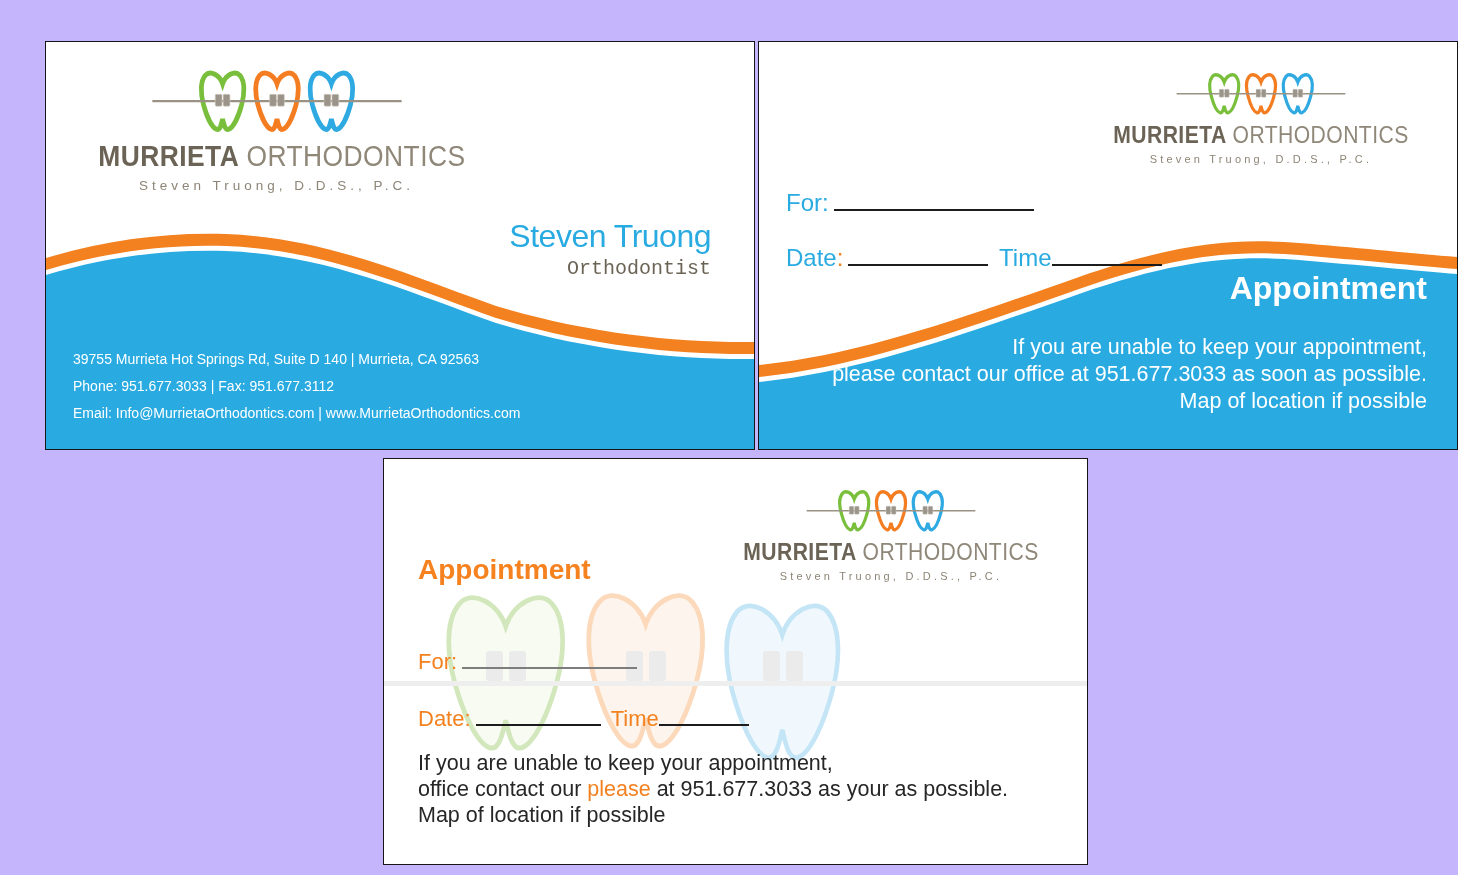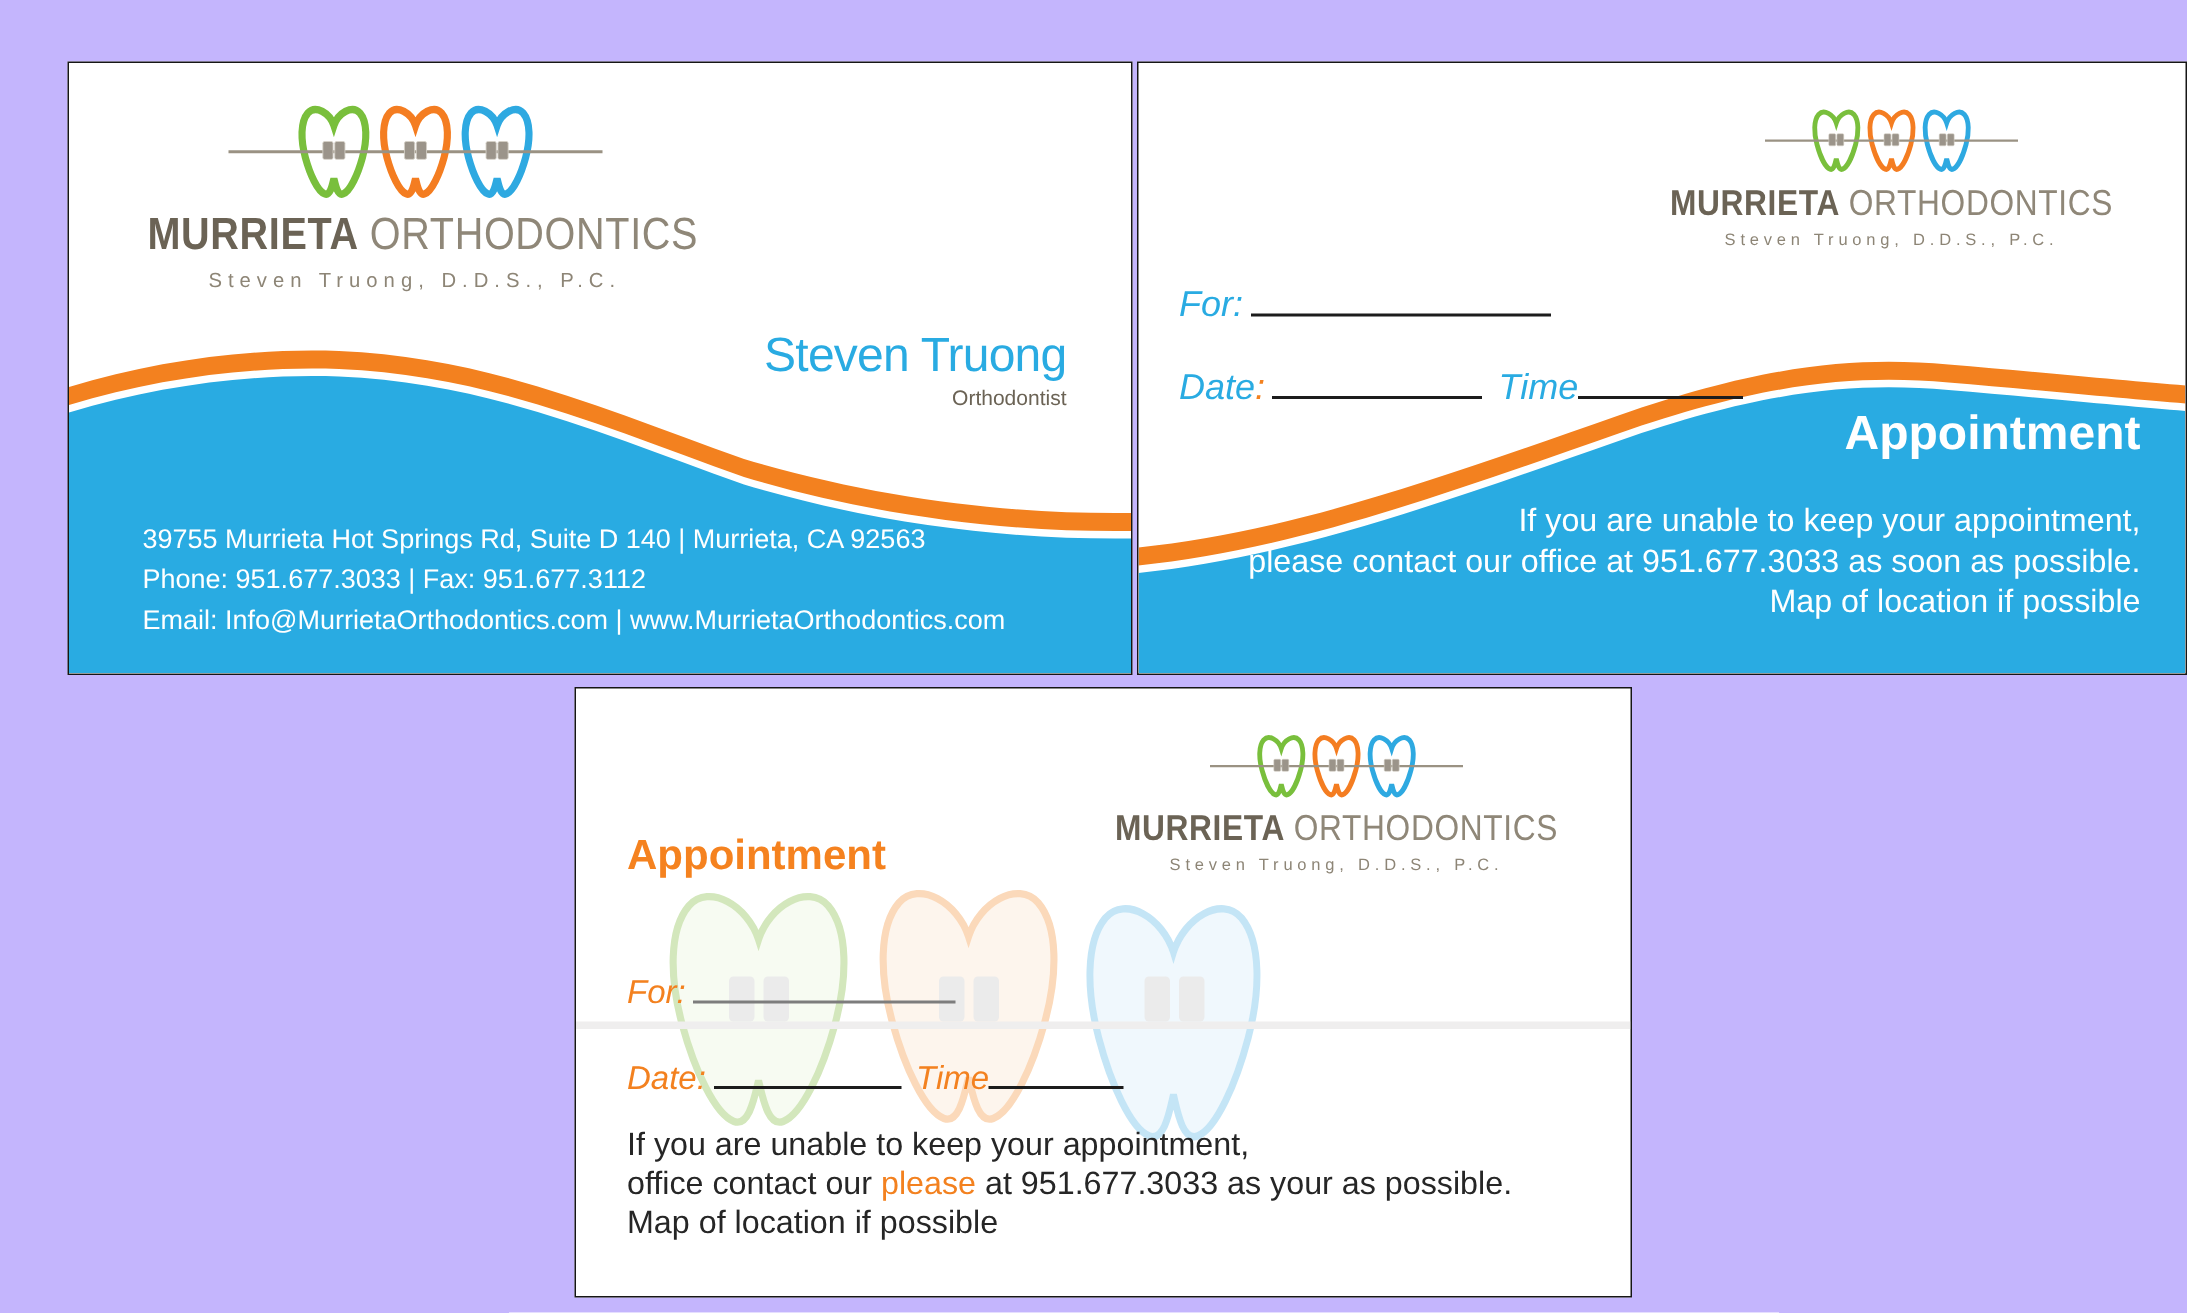--- a/index.html
+++ b/index.html
@@ -24,25 +24,25 @@
   #card-back .logo-line1, #card-alt .logo-line1 { font-size:24px; }
   .l1a { font-weight:bold; color:#6b6355; letter-spacing:.5px; }
   .l1b { font-weight:normal; color:#8f8778; letter-spacing:.5px; }
   .logo-line2 { font-weight:normal; color:#8d8576; white-space:nowrap; }
   #card-front .logo-line2 { font-size:13.5px; letter-spacing:4px; margin-top:5px; }
   #card-back .logo-line2, #card-alt .logo-line2 { font-size:11px; letter-spacing:3.2px; margin-top:4px; }
 
   
   .name-block { left:415px; top:176px; width:250px; text-align:right; }
   .person-name { font-size:32px; color:#29abe2; letter-spacing:-.5px; }
-  .person-title { font-size:14px; color:#6b6355; margin-top:2px; }
-  .contact { left:49px; top:304px; color:#fff; font-size:18px; line-height:27px; }
-
-  
-  .fline { position:absolute; z-index:2; white-space:nowrap;font-style:italic; }
+  .person-title { font-size:20px; color:#6b6355; margin-top:2px;font-family:Liberation Mono, monospace; }
+  .contact { left:27px; top:304px; color:#fff; font-size:14px; line-height:27px; }
+
+  
+  .fline { position:absolute; z-index:2; white-space:nowrap; }
   .ul { display:inline-block; border-bottom:2px solid #1c1c1c; height:.95em; margin-left:5px; vertical-align:baseline; }
   .ul-gray { border-bottom-color:#7d7d7d; }
 
   
   .blue-t { color:#29abe2; }
   .orange-t { color:#f3811f; }
   #card-back .fline { font-size:24px; }
   .back-for  { left:27px; top:144px; }
   .back-date { left:27px; top:199px; }
   .appt-back { right:30px; top:228px; font-size:32px; font-weight:bold; color:#fff; text-align:right; }

